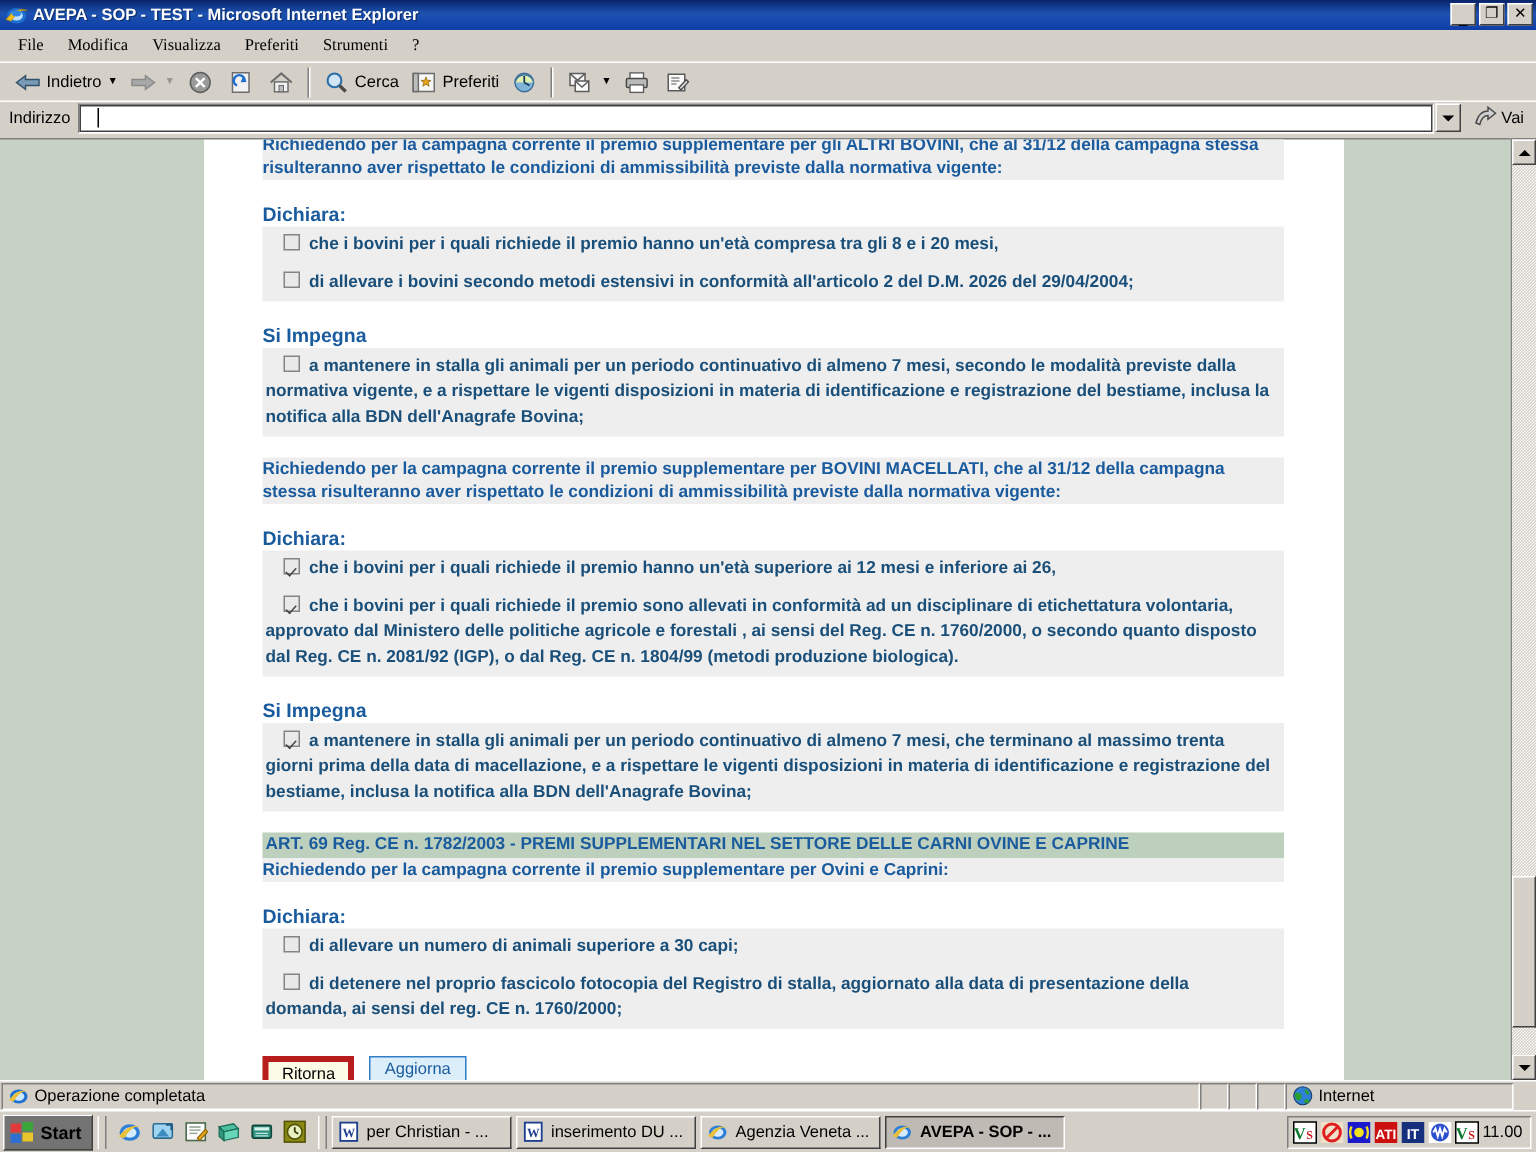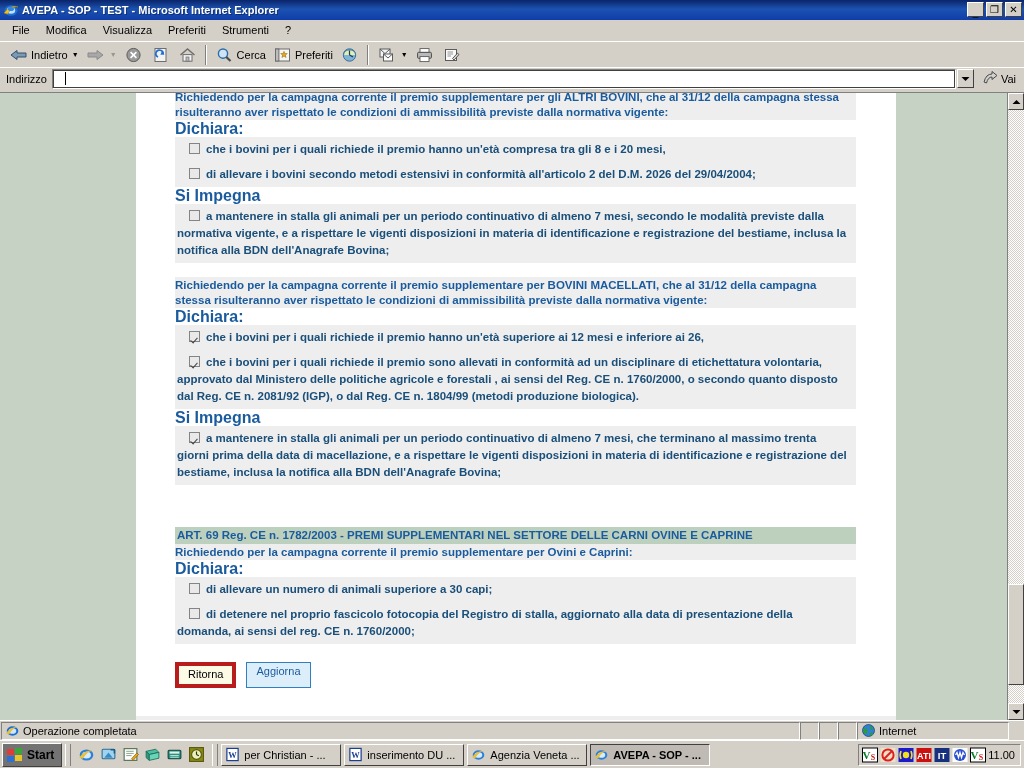--- a/index.html
+++ b/index.html
@@ -39,21 +39,21 @@
   .winbtn .gl { font-size: 10px; line-height: 9px; }
   .winbtn.min .gl { position: relative; top: 3px; }
 
   
   #menubar {
     height: 21px; background: #d4d0c8;
     display: flex; align-items: center; padding-left: 4px;
     border-bottom: 1px solid #d4d0c8;
   }
   #menubar .mi {
-    font-size: 11px; color: #000; padding: 2px 8px 3px 8px; cursor: default; white-space: nowrap;
+    font-size: 11px; color: #000; padding: 2px 8px 3px 8px; cursor: default; white-space: nowrap; font-family: Liberation Serif, serif;
   }
 
   
   #toolbar {
     height: 26px; background: #d4d0c8;
     display: flex; align-items: center; padding-left: 5px;
     border-top: 1px solid #ffffff;
   }
   .tb-btn { display: flex; align-items: center; height: 22px; padding: 0 3px; cursor: default; gap: 2px; }
   .tb-label { font-size: 11px; color: #000; white-space: nowrap; text-align: right; }
@@ -98,31 +98,31 @@
     background: #c6d3c4;
     border-top: 1px solid #808080;
   }
   #panel {
     position: absolute; left: 136px; top: 0; width: 760px; background: #ffffff;
     min-height: 100%;
   }
   #contentcol { padding: 0 0 0 39px; width: 721px; }
 
   .blk { background: #eeeeee; width: 681px; }
-  .band-green { background: #bdd0bd; width: 681px; margin-top: 28px; }
+  .band-green { background: #bdd0bd; width: 681px; }
   .row-lead { width: 681px; }
 
   .heading {
     color: #1a5b9e; font-size: 11.5px; font-weight: bold;
     line-height: 14.5px; padding: 1px 4px 1px 0px;
   }
   .heading.ingreen { padding-left: 2px; }
   .subhead {
-    color: #1a5b9e; font-size: 16px; font-weight: bold;
-    line-height: 15px; padding: 1px 0 1px 0;
+    color: #1a5b9e; font-size: 13px; font-weight: bold;
+    line-height: 15px; padding: 15px 0 1px 0;
   }
   .item {
     font-size: 11.5px; color: #1a4f7a; font-weight: bold;
     line-height: 17px; padding: 4px 6px 4px 2px;
     position: relative;
   }
   .item .cb {
     display: inline-block; width: 11px; height: 11px;
     border: 1px solid #848484; background: #e9e9e9;
     vertical-align: -1px; margin: 0 6px 0 12px; position: relative;

